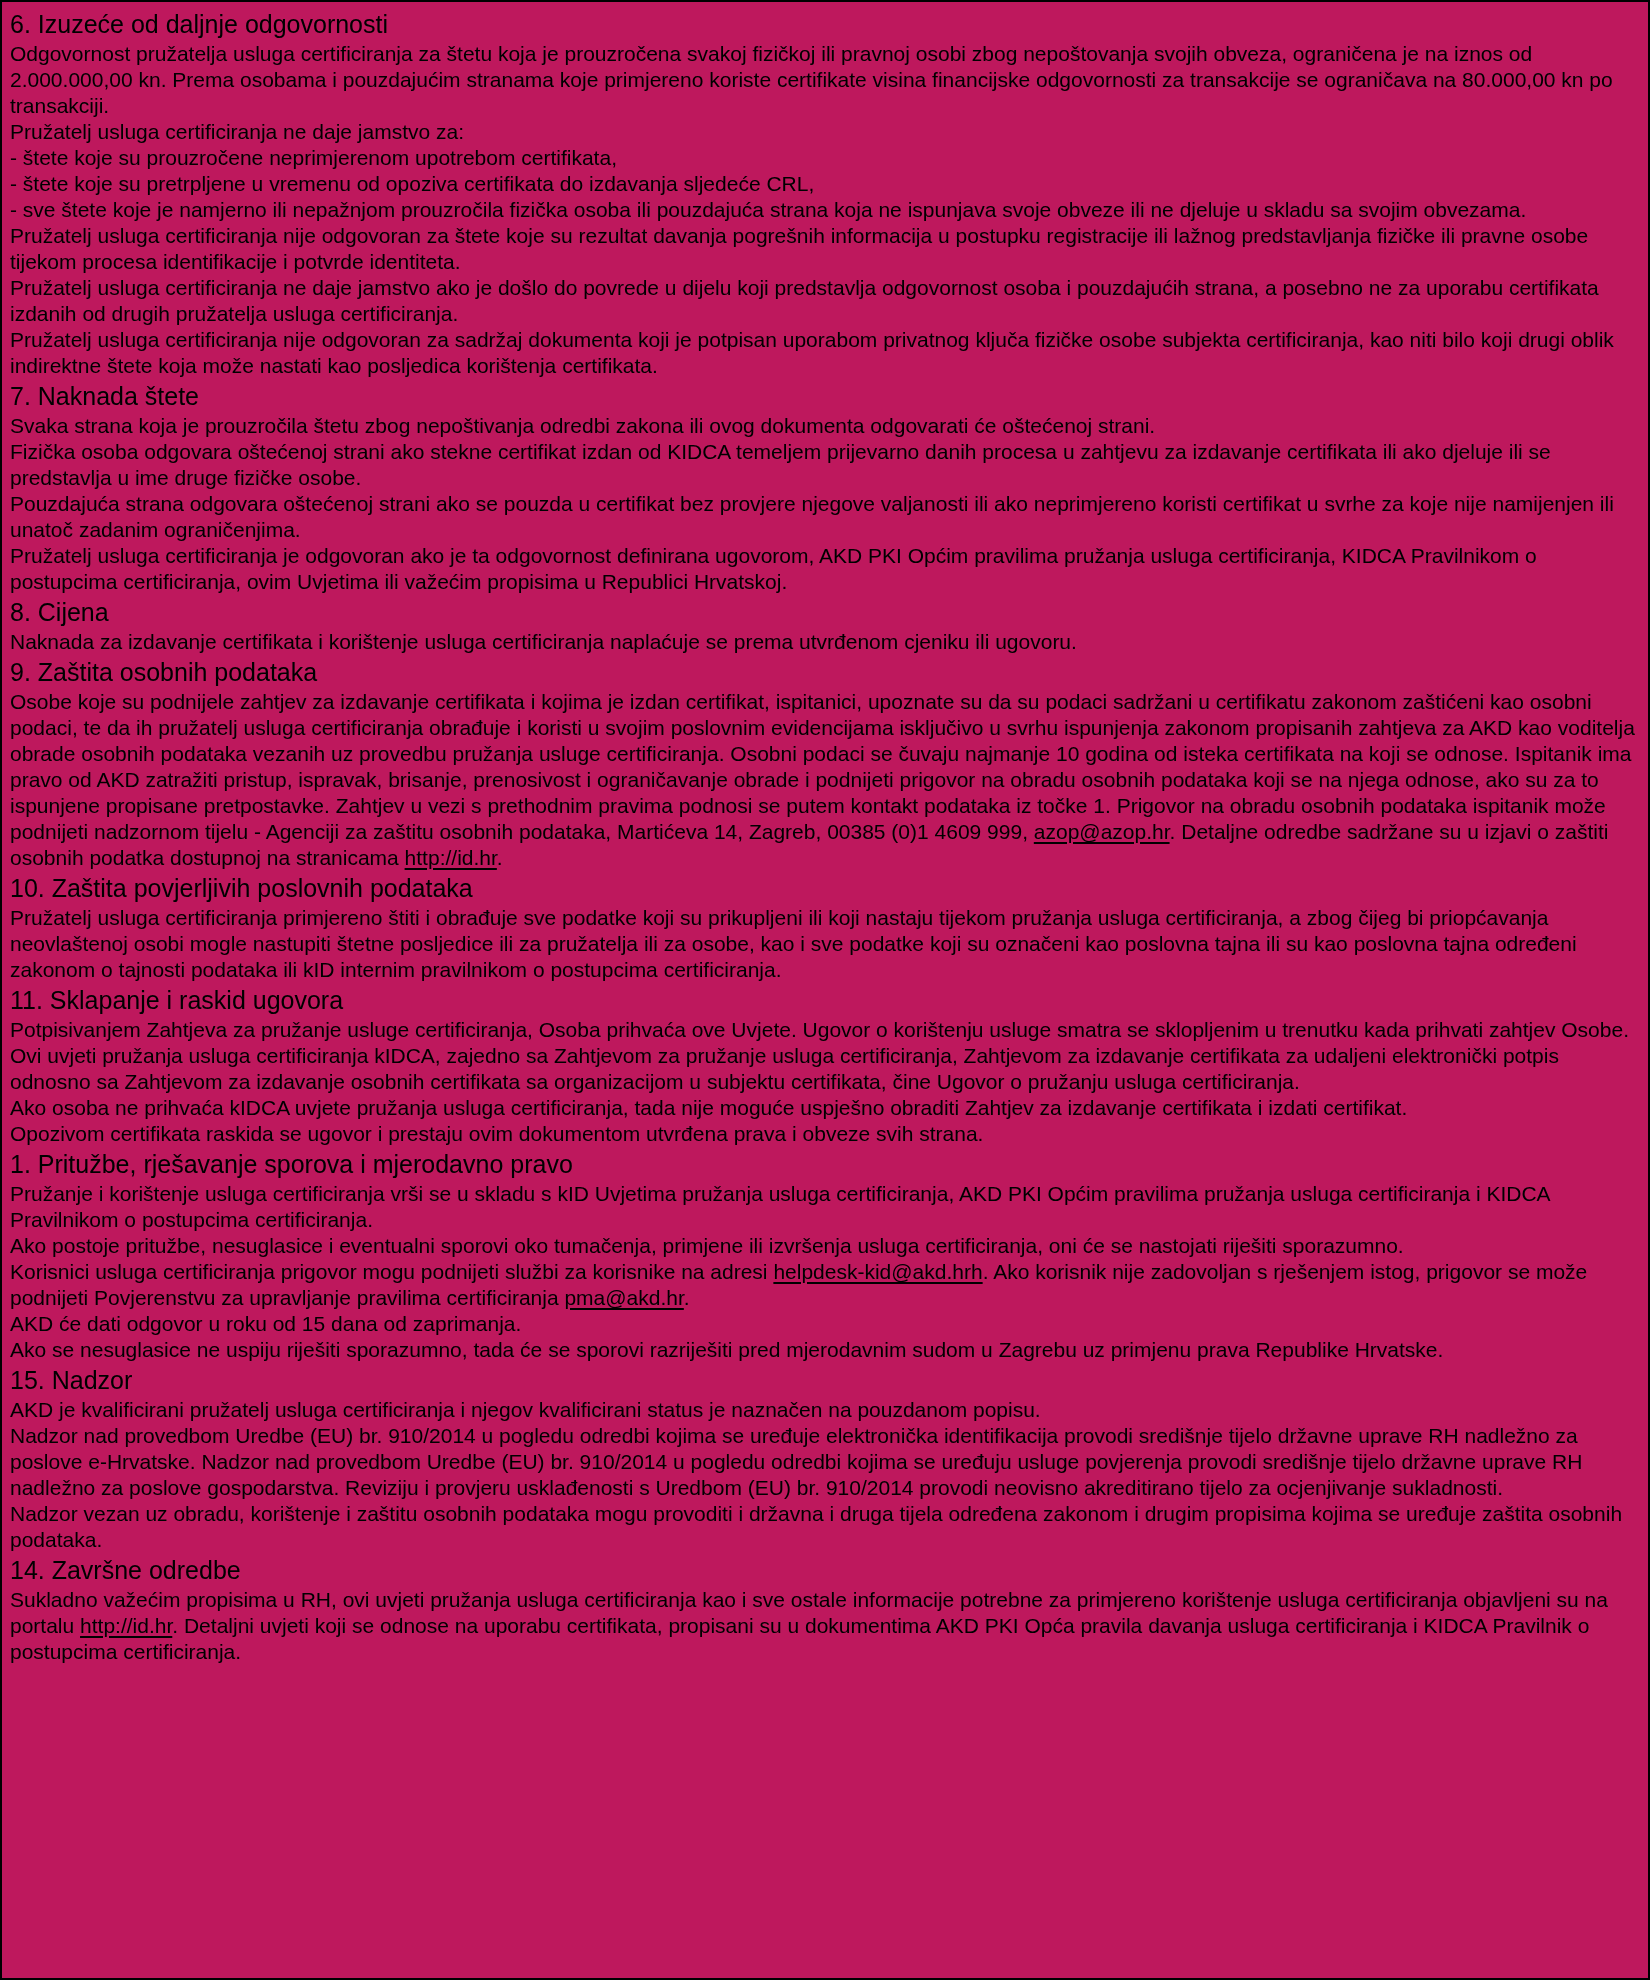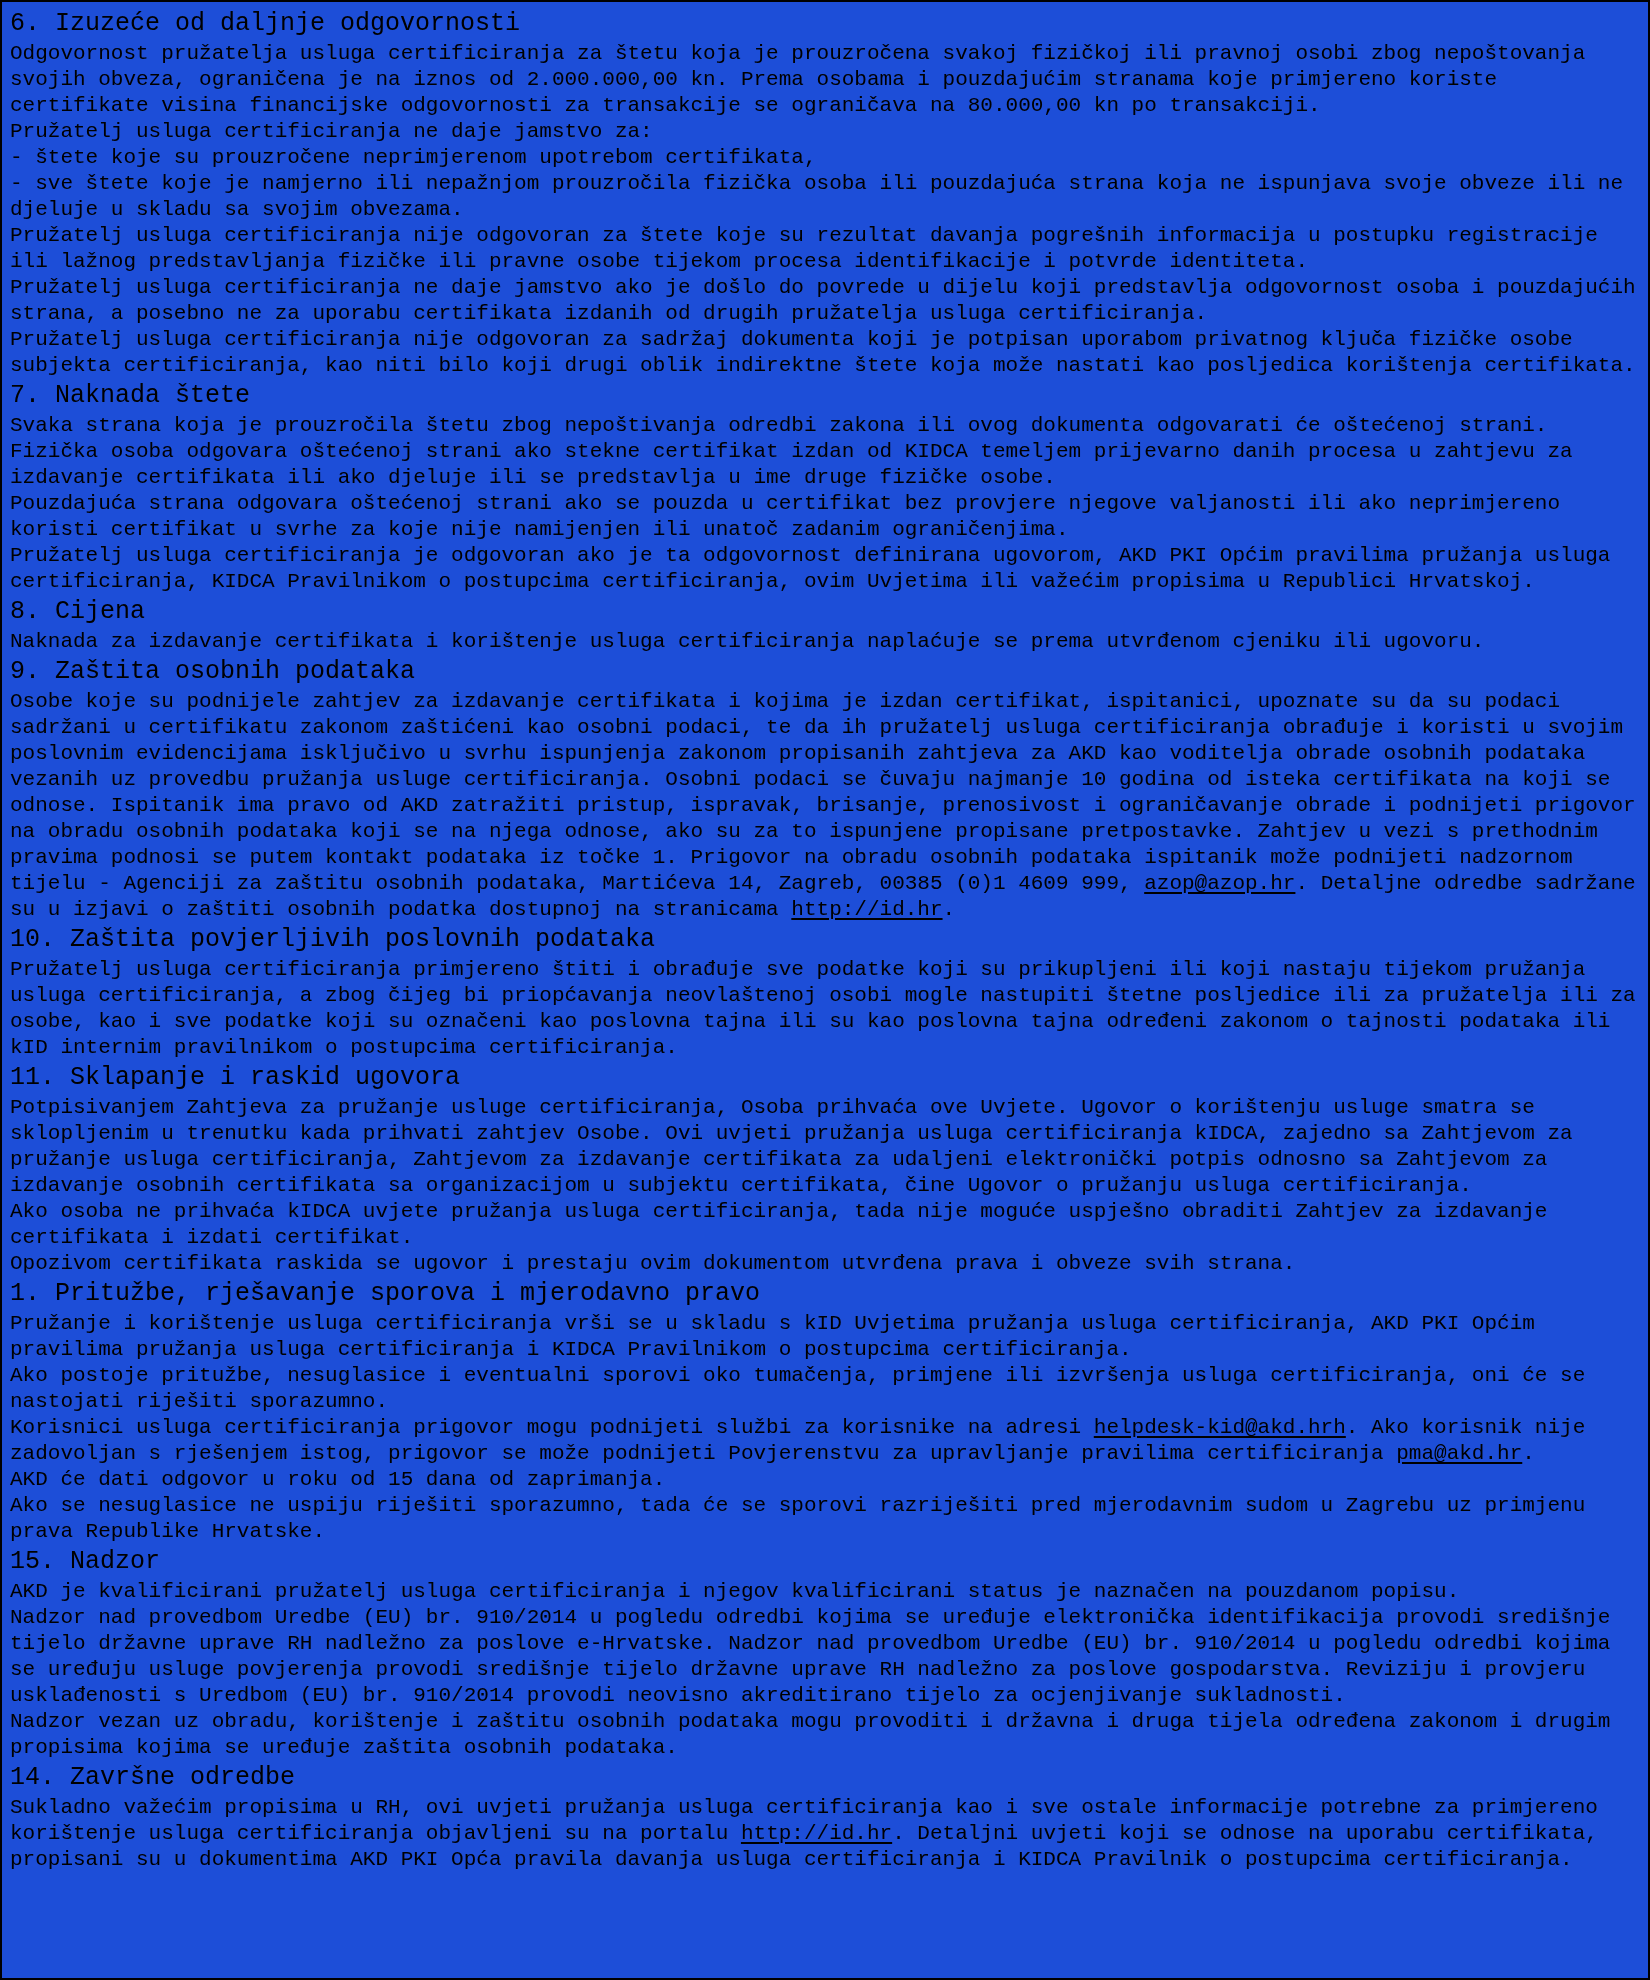--- a/index.html
+++ b/index.html
@@ -2,23 +2,23 @@
 <html lang="hr"><head>
 <meta charset="utf-8">
 <style>
   html, body { margin: 0; padding: 0; background: #ffffff; }
   .page {
     width: 1650px;
     height: 1980px;
     box-sizing: border-box;
     border: 2px solid #000000;
     padding: 5px 8px 0 8px;
-    background: #1d4ed8;
+    background: #be185d;
     color: #000000;
-    font-family: Liberation Mono, monospace;
+    font-family: Liberation Sans, sans-serif;
     overflow: hidden;
   }
   .page h2 {
     margin: 0;
     font-size: 25px;
     line-height: 34px;
     font-weight: normal;
   }
   .page p {
     margin: 0;
@@ -35,20 +35,21 @@
 </head>
 <body>
 
 <div class="page">
 
   <section>
     <h2>6. Izuzeće od daljnje odgovornosti</h2>
     <p>Odgovornost pružatelja usluga certificiranja za štetu koja je prouzročena svakoj fizičkoj ili pravnoj osobi zbog nepoštovanja svojih obveza, ograničena je na iznos od 2.000.000,00 kn. Prema osobama i pouzdajućim stranama koje primjereno koriste certifikate visina financijske odgovornosti za transakcije se ograničava na 80.000,00 kn po transakciji.</p>
     <p>Pružatelj usluga certificiranja ne daje jamstvo za:</p>
     <p>- štete koje su prouzročene neprimjerenom upotrebom certifikata,</p>
+    <p>- štete koje su pretrpljene u vremenu od opoziva certifikata do izdavanja sljedeće CRL,</p>
     <p>- sve štete koje je namjerno ili nepažnjom prouzročila fizička osoba ili pouzdajuća strana koja ne ispunjava svoje obveze ili ne djeluje u skladu sa svojim obvezama.</p>
     <p>Pružatelj usluga certificiranja nije odgovoran za štete koje su rezultat davanja pogrešnih informacija u postupku registracije ili lažnog predstavljanja fizičke ili pravne osobe tijekom procesa identifikacije i potvrde identiteta.</p>
     <p>Pružatelj usluga certificiranja ne daje jamstvo ako je došlo do povrede u dijelu koji predstavlja odgovornost osoba i pouzdajućih strana, a posebno ne za uporabu certifikata izdanih od drugih pružatelja usluga certificiranja.</p>
     <p>Pružatelj usluga certificiranja nije odgovoran za sadržaj dokumenta koji je potpisan uporabom privatnog ključa fizičke osobe subjekta certificiranja, kao niti bilo koji drugi oblik indirektne štete koja može nastati kao posljedica korištenja certifikata.</p>
   </section>
 
   <section>
     <h2>7. Naknada štete</h2>
     <p>Svaka strana koja je prouzročila štetu zbog nepoštivanja odredbi zakona ili ovog dokumenta odgovarati će oštećenoj strani.</p>
     <p>Fizička osoba odgovara oštećenoj strani ako stekne certifikat izdan od KIDCA temeljem prijevarno danih procesa u zahtjevu za izdavanje certifikata ili ako djeluje ili se predstavlja u ime druge fizičke osobe.</p>

